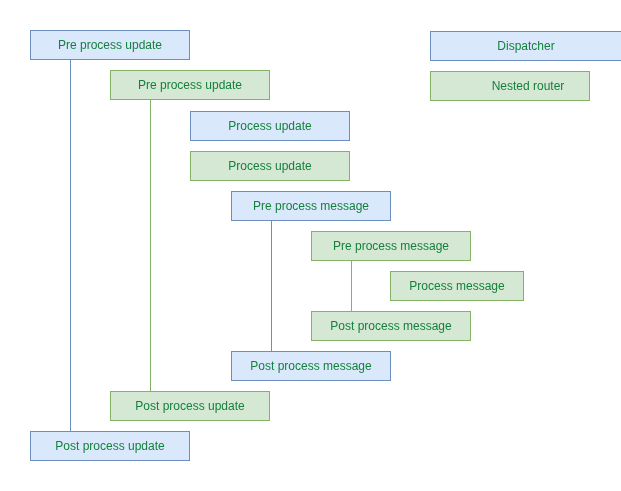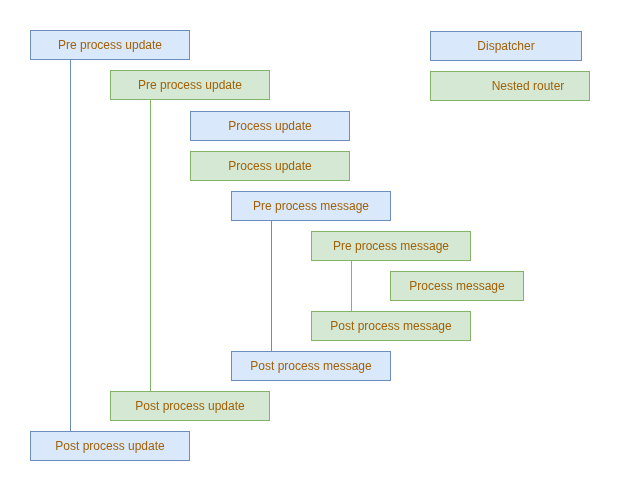--- a/index.html
+++ b/index.html
@@ -18,21 +18,21 @@
     overflow: hidden;
   }
   .node {
     position: absolute;
     box-sizing: border-box;
     display: flex;
     align-items: center;
     justify-content: center;
     font-size: 12px;
     line-height: 14px;
-    color: #a16207;
+    color: #15803d;
     text-align: center;
     white-space: nowrap;
     border-width: 1px;
     border-style: solid;
     z-index: 2;
   }
   .node.dispatcher {
     background: #dae8fc;
     border-color: #6c8ebf;
   }
@@ -72,16 +72,16 @@
       <div class="node nested-router" style="left: 190px; top: 151px; width: 160px; height: 30px;">Process update</div>
       <div class="node dispatcher" style="left: 231px; top: 191px; width: 160px; height: 30px;">Pre process message</div>
       <div class="node nested-router" style="left: 311px; top: 231px; width: 160px; height: 30px;">Pre process message</div>
       <div class="node nested-router" style="left: 390px; top: 271px; width: 134px; height: 30px;">Process message</div>
       <div class="node nested-router" style="left: 311px; top: 311px; width: 160px; height: 30px;">Post process message</div>
       <div class="node dispatcher" style="left: 231px; top: 351px; width: 160px; height: 30px;">Post process message</div>
       <div class="node nested-router" style="left: 110px; top: 391px; width: 160px; height: 30px;">Post process update</div>
       <div class="node dispatcher" style="left: 30px; top: 431px; width: 160px; height: 30px;">Post process update</div>
     </div>
   <div id="legend-layer" class="legend-group">
-      <div class="node dispatcher" style="left: 430px; top: 31px; width: 152px; height: 30px;">Dispatcher</div>
+      <div class="node dispatcher" style="left: 430px; top: 31px; width: 192px; height: 30px;">Dispatcher</div>
       <div class="node nested-router" style="left: 430px; top: 71px; width: 160px; height: 30px; padding-left: 36px;">Nested router</div>
     </div>
 </div>
 
 </body></html>

